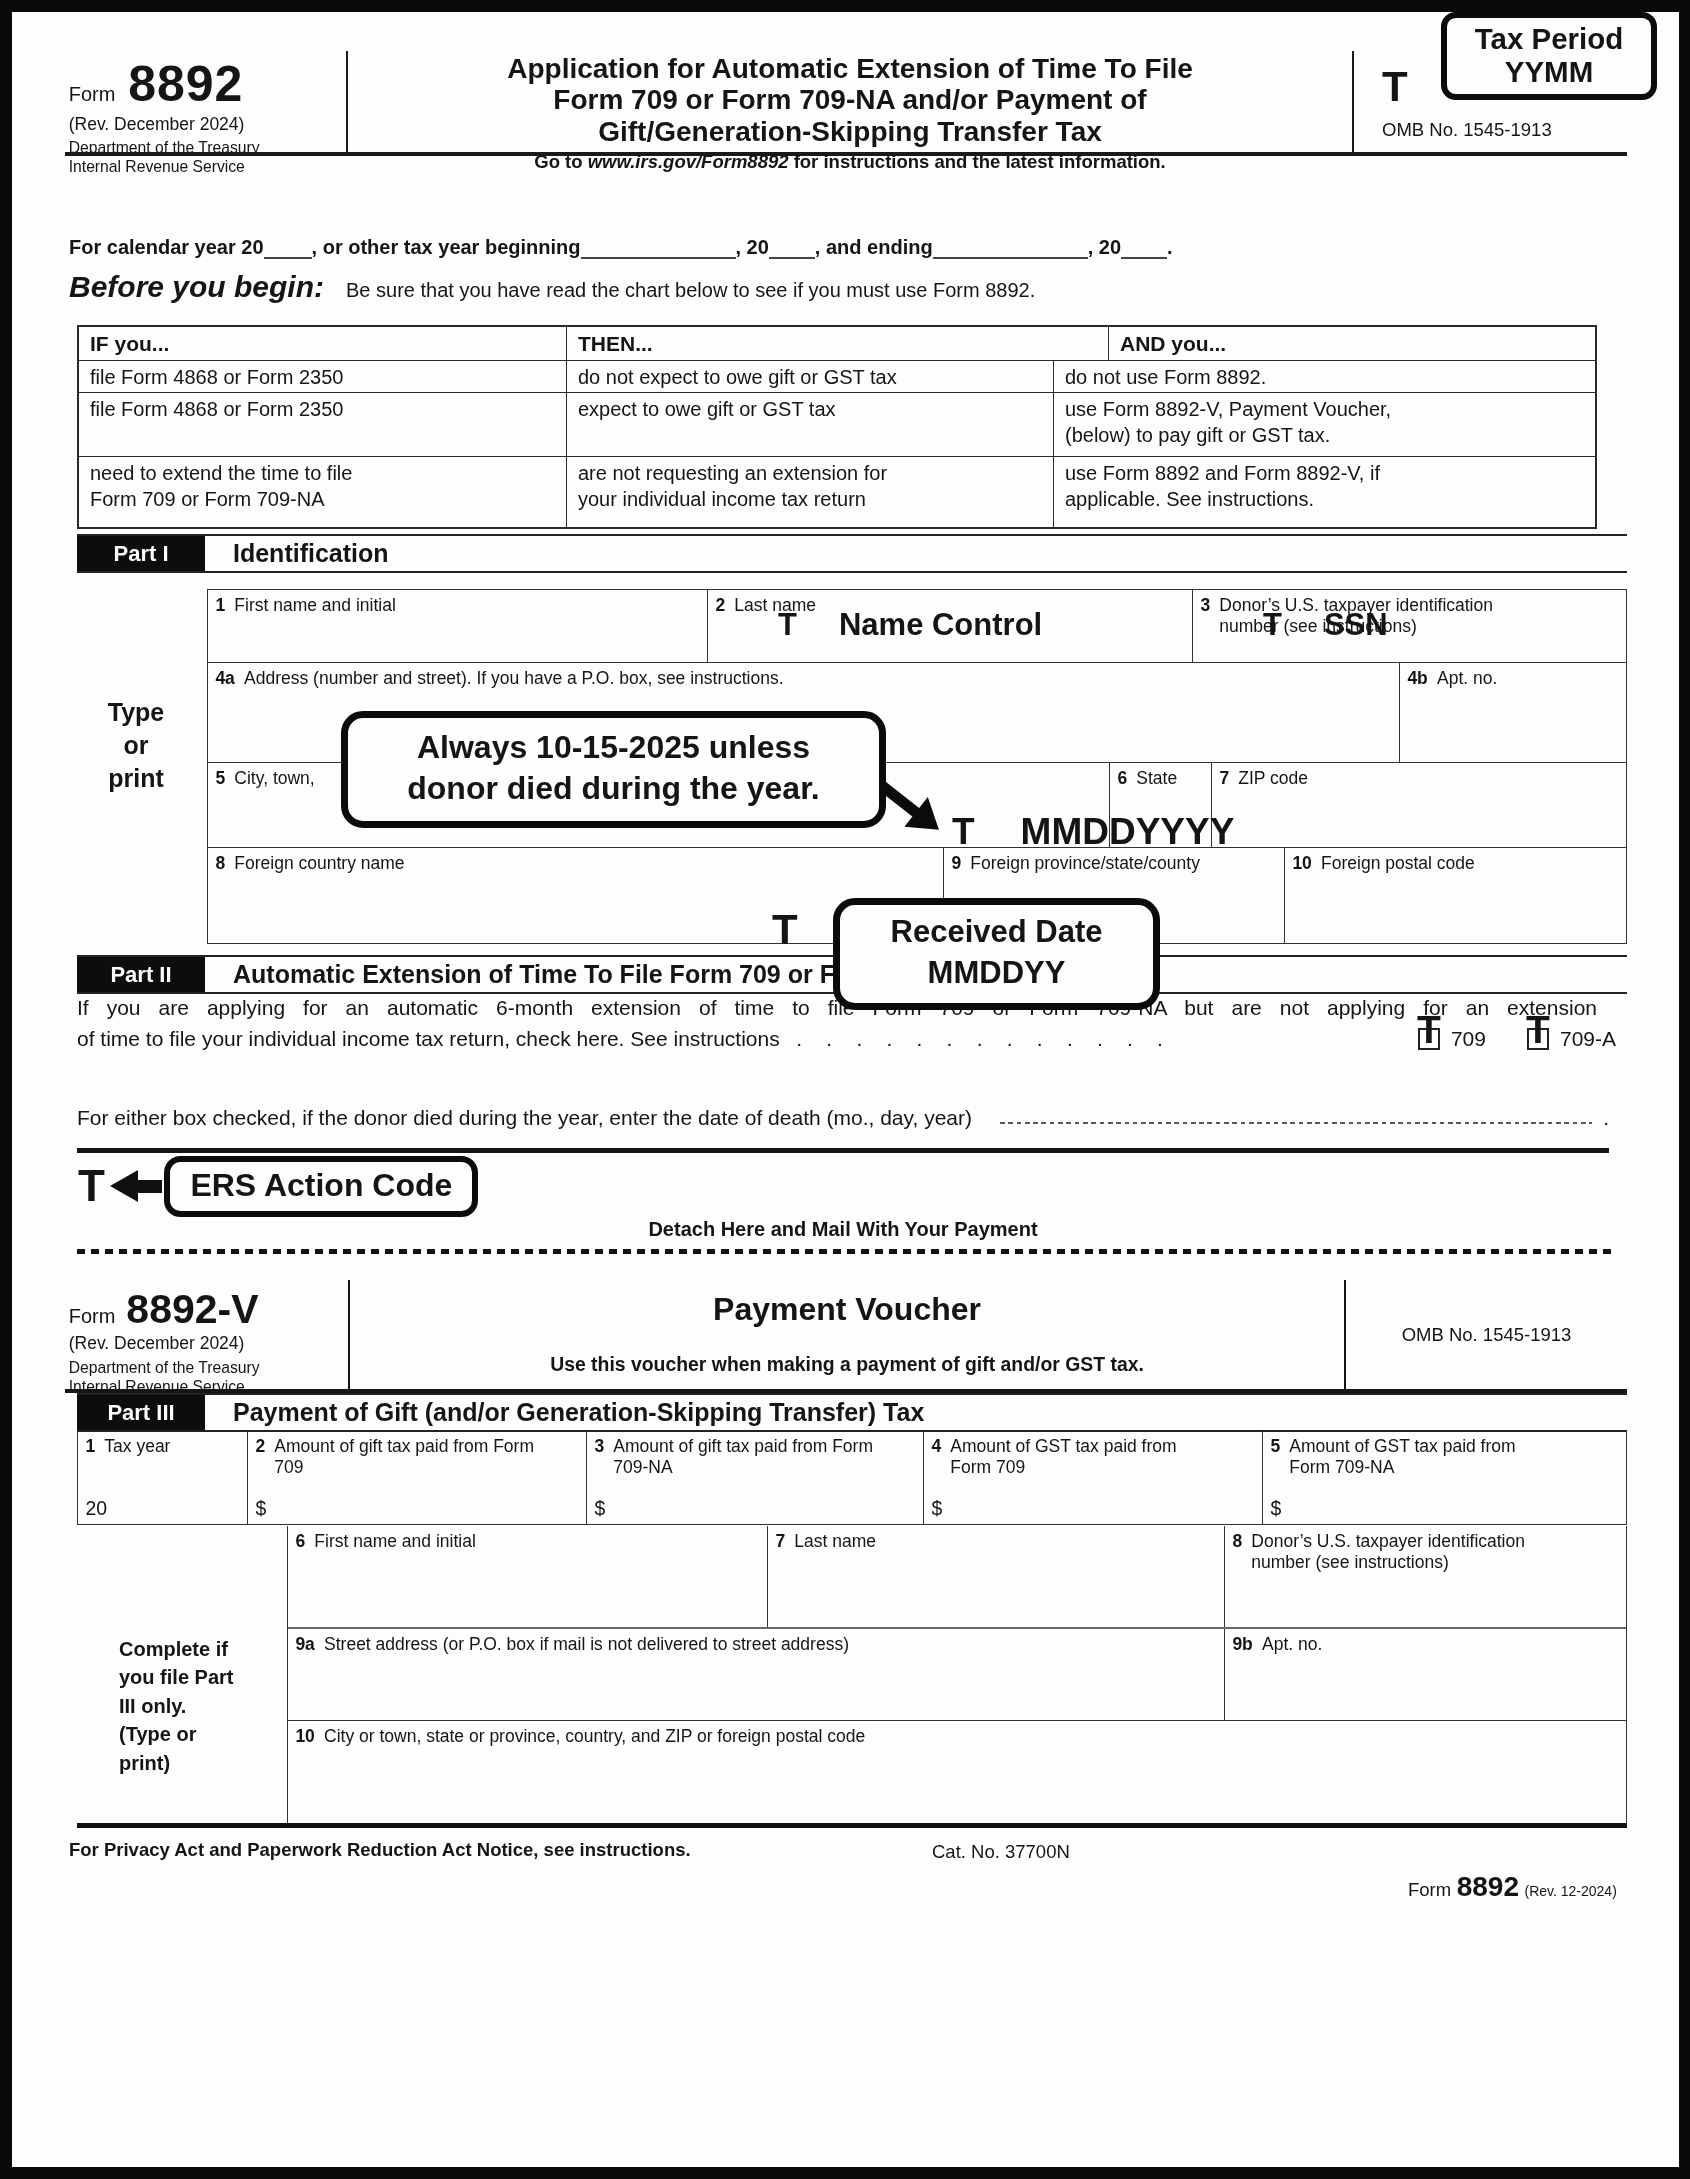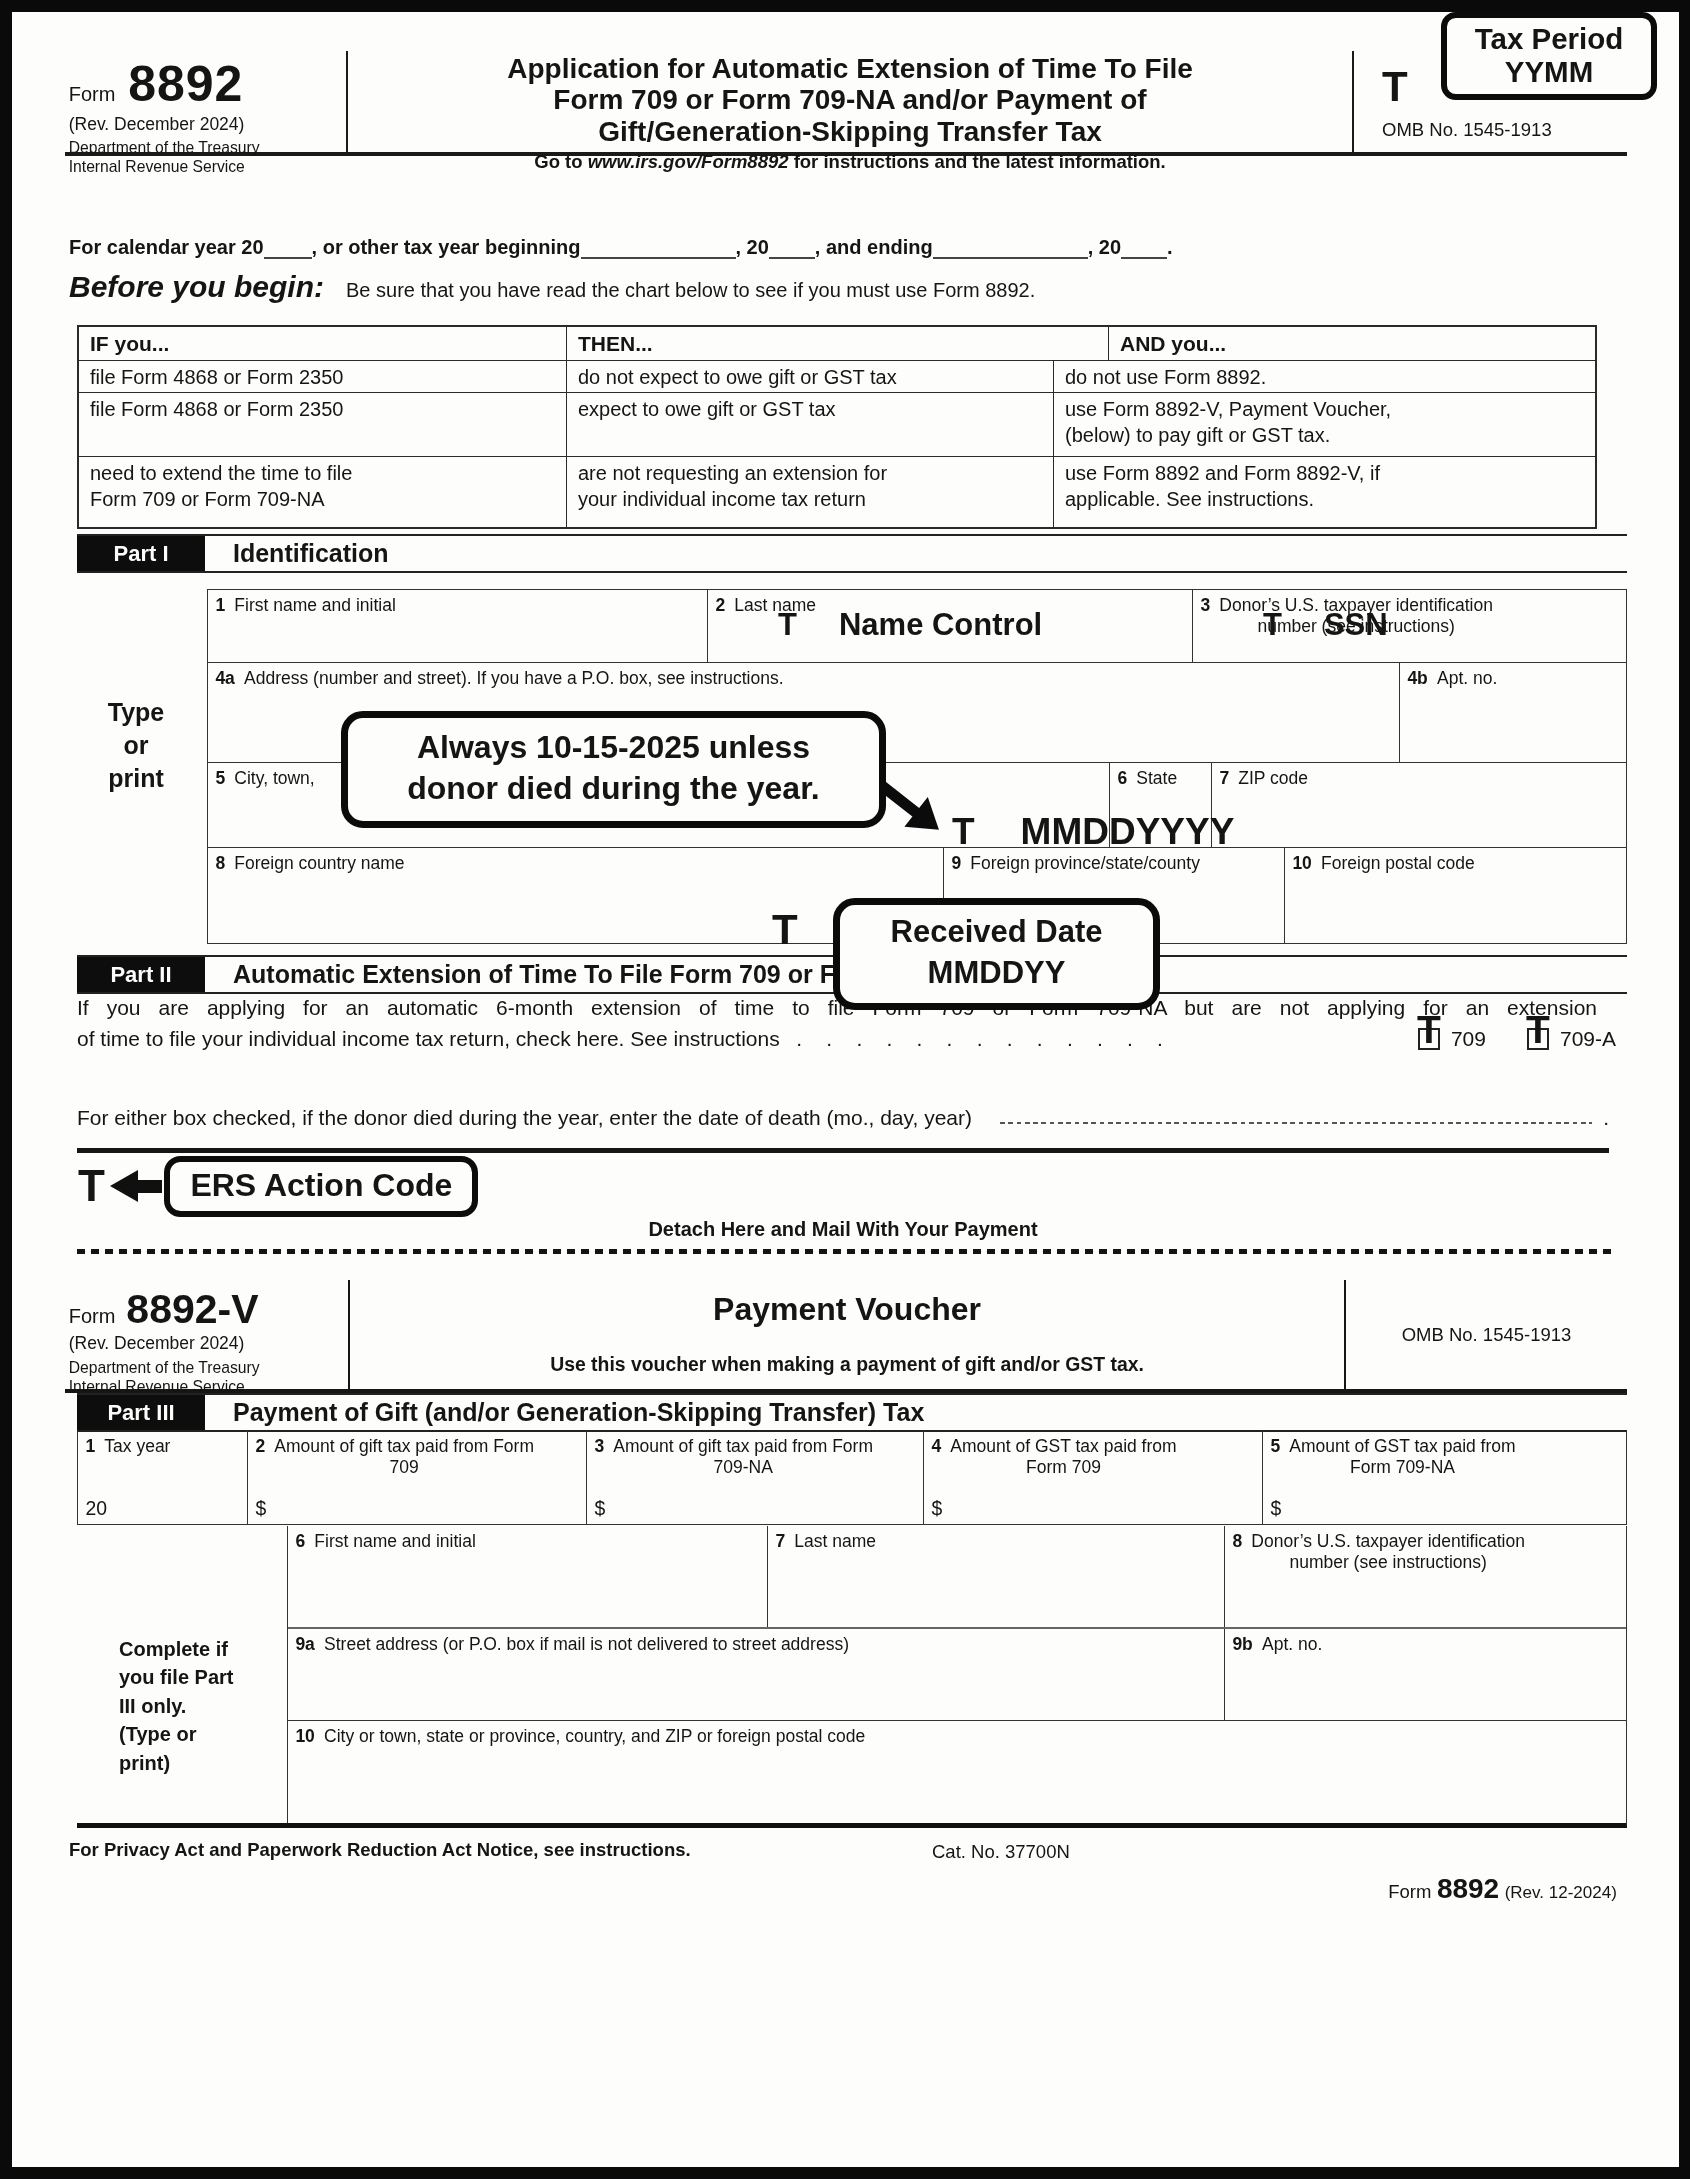--- a/index.html
+++ b/index.html
@@ -74,21 +74,21 @@
   
   .p1-wrap { left:53px; top:577px; width:1562px; display:flex; }
   .p1-stub { width:142px; padding-top:107px; text-align:center; font-size:25px; font-weight:bold; line-height:1.32; }
   .p1-table { flex:1; border:1.8px solid #333; }
   .p1-row { display:flex; border-top:1.8px solid #333; }
   .p1-row:first-child { border-top:none; }
   .p1-cell { position:relative; padding:4.6px 7.4px; display:flex; align-items:flex-start; }
   .p1-cell + .p1-cell { border-left:1.8px solid #333; }
   .r1 { height:72px; } .r2 { height:100px; } .r3 { height:85px; } .r4 { height:96px; }
   .fnum { font-weight:bold; font-size:17.5px; margin-right:9.2px; flex:none; }
-  .flabel { font-size:17.5px; line-height:1.25;text-align:center; }
+  .flabel { font-size:17.5px; line-height:1.25; }
 
   
   .p2-line1 { left:65px; top:984px; width:1520px; font-size:21px; text-align:justify; text-align-last:justify; }
   .p2-line2 { left:65px; top:1015px; width:1539px; font-size:21px; display:flex; align-items:center; }
   .leaders { letter-spacing:9.2px; margin-left:16.6px; white-space:nowrap; }
   .cbgroup { margin-left:auto; display:flex; align-items:center; }
   .checkbox { position:relative; width:22px; height:22px; border:2.3px solid #222; background:#fdfdfb; flex:none; }
   .cb-t { position:absolute; left:50%; transform:translateX(-50%); top:-20px; font-size:39px; font-weight:bold; line-height:1; }
   .cb-label { margin-left:11px; }
   .cb2 { margin-left:41px; }
@@ -134,21 +134,21 @@
   .bw1 { width:479px; } .bw2 { width:457px; } .bw3 { flex:1; }
   .cw9a { width:936px; } .cw9b { flex:1; }
 
   
   .footer { left:57px; top:1827px; width:1557px; height:31px; }
   .f-privacy { font-size:18.5px; font-weight:bold; }
   .f-cat { position:absolute; left:863px; top:1.8px; font-size:18.5px; }
   .f-right { position:absolute; right:9.2px; top:0; display:flex; align-items:baseline; }
   .f-form { font-size:18.5px; }
   .f-num { font-size:28px; font-weight:bold; margin:0 5.5px; }
-  .f-rev { font-size:17px;margin-top:44px; }
+  .f-rev { font-size:14px;margin-top:44px; }
 </style>
 </head>
 <body>
 
 <div class="page">
 
   <div class="abs header">
     <div class="h-left">
       <div class="formline">
         <span class="form-word">Form</span>

